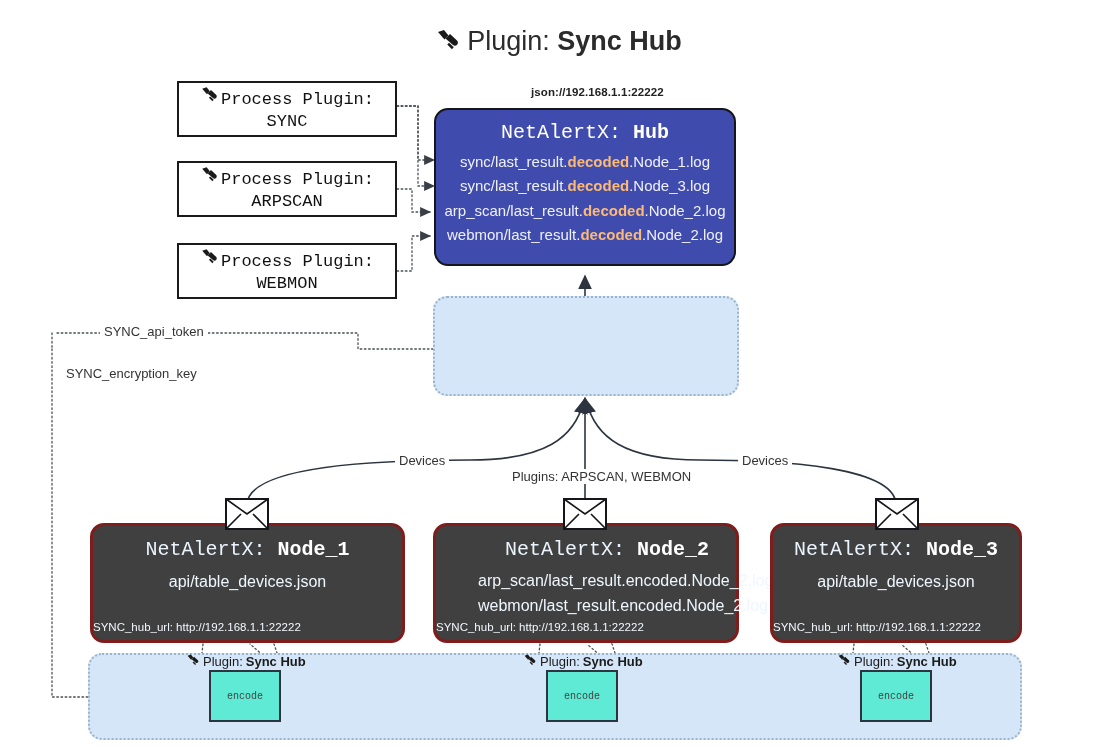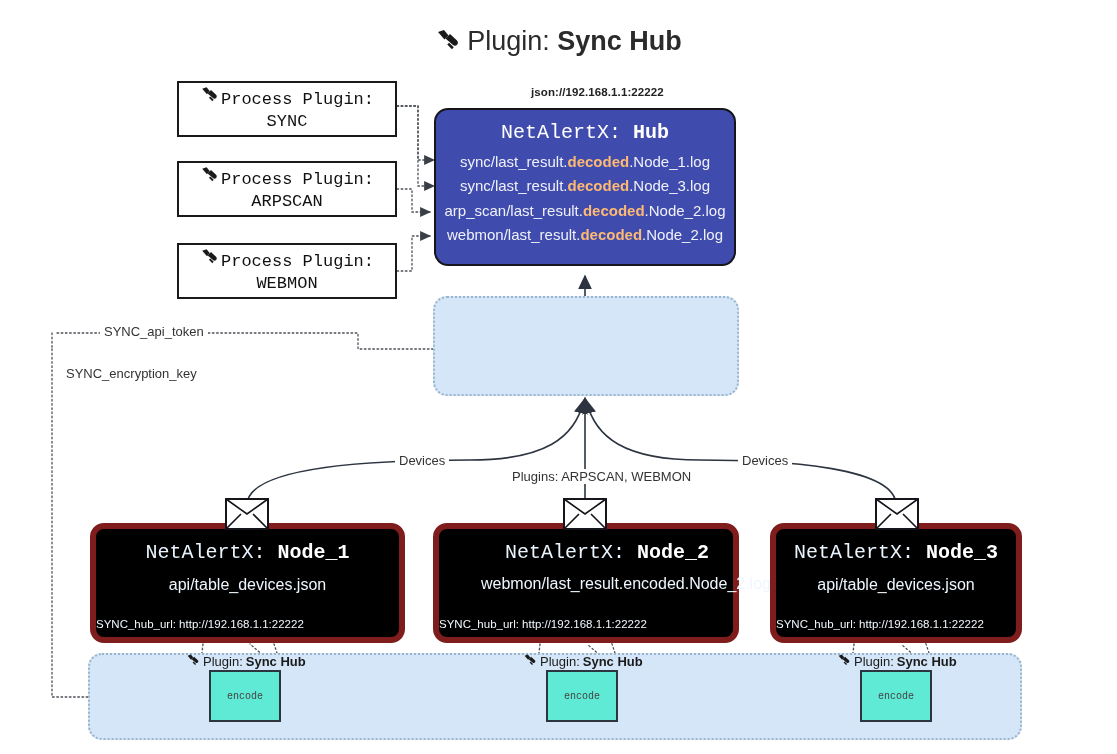--- a/index.html
+++ b/index.html
@@ -25,21 +25,21 @@
 
   .hub{position:absolute;background:#3f4bad;border:2px solid #15151b;border-radius:14px;
        box-sizing:border-box;z-index:6;color:#fff;overflow:hidden;}
   .hub .hubtitle{text-align:center;font-family:"Liberation Mono","DejaVu Sans Mono",monospace;
        font-size:20px;margin-top:11px;white-space:nowrap;}
   .hub .hubtitle b{font-weight:bold;}
   .hub .logline{font-size:15px;color:#f0f1f8;text-align:center;white-space:nowrap;line-height:1.62;}
   .hub .logline b{font-weight:bold;color:#fdba74;}
   .hub .loglist{margin-top:6px;}
 
-  .node{position:absolute;background:#000000;border:6px solid #7f1d1d;border-radius:14px;
+  .node{position:absolute;background:#404040;border:3px solid #7f1d1d;border-radius:14px;
         box-sizing:border-box;z-index:6;color:#fff;}
   .node .ntitle{text-align:center;font-family:"Liberation Mono","DejaVu Sans Mono",monospace;
         font-size:20px;margin-top:12px;white-space:nowrap;color:#eaf4fe;}
   .node .ntitle b{font-weight:bold;color:#ffffff;}
   .node .nfile{text-align:center;font-size:16px;color:#eef6fe;white-space:nowrap;line-height:1.55;}
   .node .nfiles{margin-top:9px;}
   .node .nurl{position:absolute;left:0;bottom:7px;width:100%;text-align:left;
         font-size:11.5px;color:#f2f8fe;white-space:nowrap;}
 
   .cluster{position:absolute;background:#d4e6f7;border:2px dotted #9ab4cc;border-radius:14px;
@@ -231,20 +231,21 @@
       <rect x="1" y="1" width="42" height="30" fill="#fff" stroke="#15151b" stroke-width="2"></rect>
       <path d="M1,1 L22,16 L43,1 M1,31 L16,16 M43,31 L28,16" fill="none" stroke="#15151b" stroke-width="1.6"></path>
     </svg>
   </div>
   <div class="node" style="left:433px;top:515px;width:306px;height:120px;padding-left:42px;">
     <div class="ntitle">
       <span>NetAlertX:</span>
       <b>Node_2</b>
     </div>
     <div class="nfiles" style="margin-top:8px;">
+      <div class="nfile">arp_scan/last_result.encoded.Node_2.log</div>
       <div class="nfile">webmon/last_result.encoded.Node_2.log</div>
     </div>
     <div class="nurl">SYNC_hub_url: http://192.168.1.1:22222</div>
   </div>
 
   <div class="env" style="left:875px;top:490px;">
     <svg width="44" height="32" viewBox="0 0 44 32">
       <rect x="1" y="1" width="42" height="30" fill="#fff" stroke="#15151b" stroke-width="2"></rect>
       <path d="M1,1 L22,16 L43,1 M1,31 L16,16 M43,31 L28,16" fill="none" stroke="#15151b" stroke-width="1.6"></path>
     </svg>

